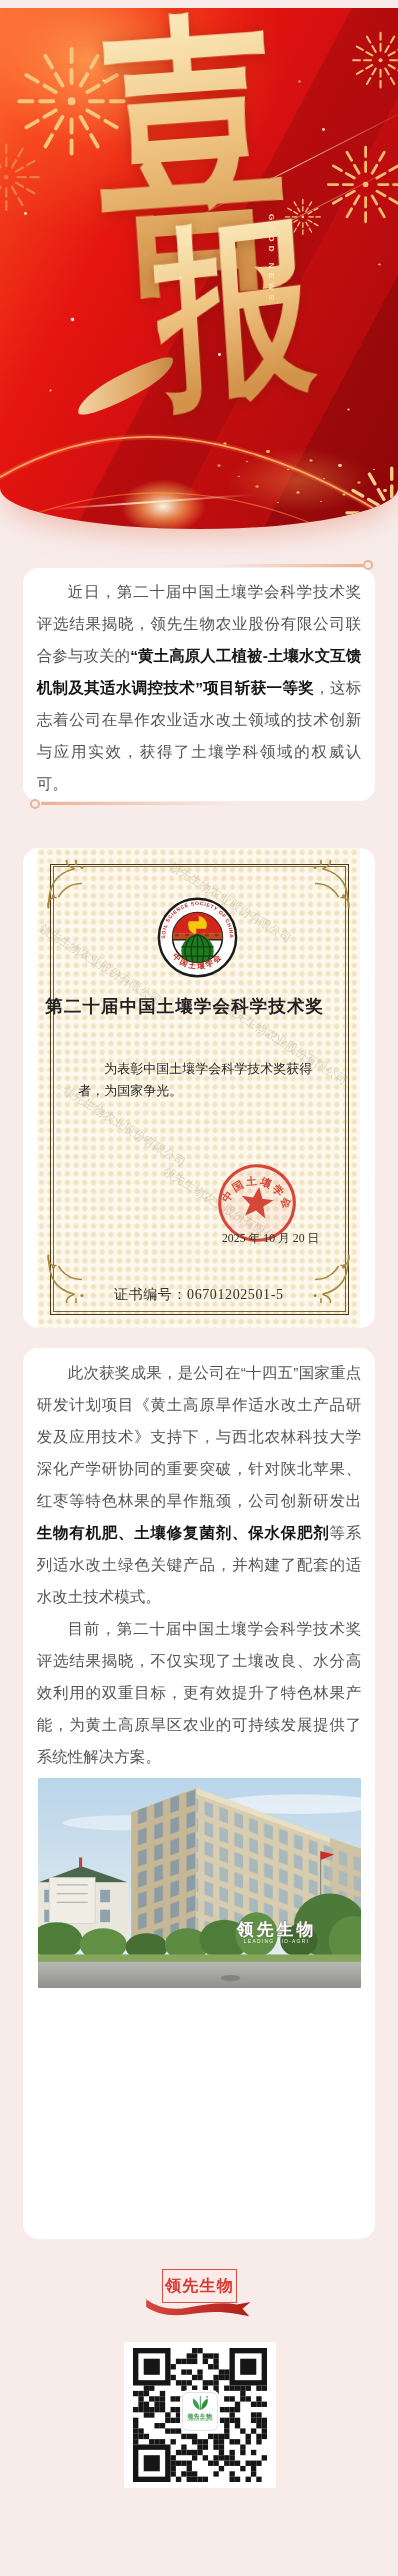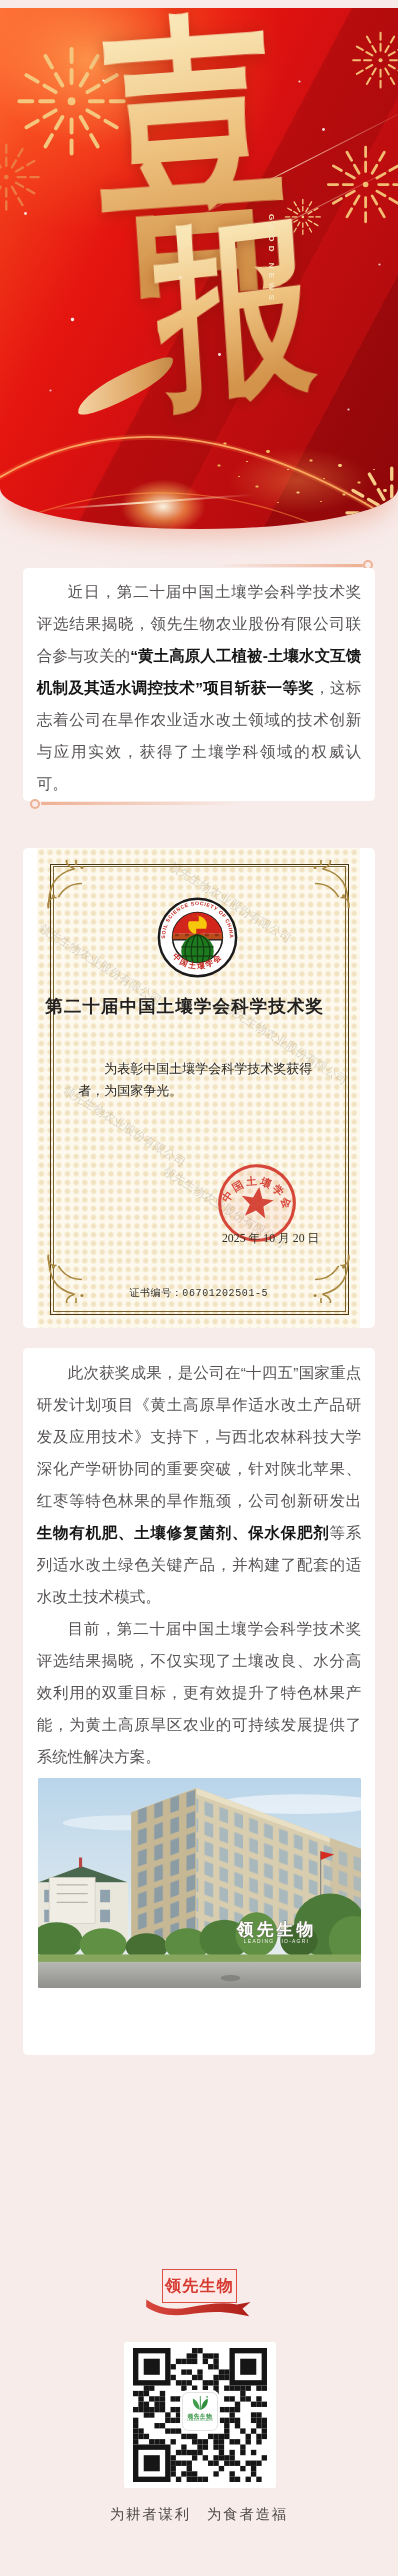--- a/index.html
+++ b/index.html
@@ -51,23 +51,23 @@
 
   
   .deco-line{position:absolute;height:2.5px;border-radius:1.2px}
   .deco-ring{position:absolute;width:10px;height:10px;border-radius:50%;border:2.5px solid #edb294;background:transparent}
   #deco-top-line{left:215px;top:564px;width:148px;background:linear-gradient(90deg,rgba(240,185,155,0),#eeb092)}
   #deco-top-ring{left:363px;top:560px}
   #deco-bottom-ring{left:30px;top:799px}
   #deco-bottom-line{left:41px;top:802px;width:197px;background:linear-gradient(90deg,#eeb092,rgba(240,185,155,0))}
 
   
-  .card{position:absolute;left:23px;width:352px;background:#fff;border-radius:5px}
+  .card{position:absolute;left:23px;width:352px;background:#fff;border-radius:15px}
   #card1{top:568px;height:233px;padding:7.5px 13.7px 0}
-  #card3{top:1348px;height:707px;padding:8.7px 13.7px 0}
+  #card3{top:1348px;height:891px;padding:8.7px 13.7px 0}
   .para{font-size:15.5px;line-height:32px;color:#575354;text-align:justify;text-indent:2em;
     font-family:"Liberation Sans","DejaVu Sans",sans-serif}
   .para b{color:#151515;font-weight:700}
 
   
   #card2{top:848px;height:480px}
   #cert{position:absolute;left:14.3px;top:0;width:323px;height:480px;background:#fdf9ee;overflow:hidden;
     background-image:radial-gradient(circle at 4.4px 4.4px,#f1e2c0 0 1.9px,#f9f1dd 2.8px,rgba(0,0,0,0) 3.7px);
     background-size:8.7px 8.7px}
   .cert-frame{position:absolute;left:12.4px;top:15.5px;width:299px;height:451px;border:1.2px solid #4a3714}
@@ -79,22 +79,22 @@
     letter-spacing:1.2px;color:#232120;font-family:"Liberation Serif","DejaVu Serif",serif}
   .cert-doctype{position:absolute;left:0;top:178px;width:100%;text-align:center;font-size:17px;font-weight:700;
     letter-spacing:6.2px;color:#232120;font-family:"Liberation Serif","DejaVu Serif",serif}
   .cert-body{position:absolute;left:41px;top:210px;width:249px;font-size:13px;line-height:22.4px;color:#2a2724;
     text-indent:2em;font-family:"Liberation Serif","DejaVu Serif",serif}
   .cert-fields{position:absolute;left:41px;top:259px;width:256px;font-family:"Liberation Serif","DejaVu Serif",serif}
   .field{position:relative;padding-left:63px;font-size:12.4px;line-height:17px;color:#23201d;font-weight:600}
   .field .lbl{position:absolute;left:0;top:0;font-weight:700}
   .cert-date{position:absolute;left:167px;top:383px;width:115px;text-align:right;font-size:11.8px;color:#353128;
     font-family:"Liberation Serif","DejaVu Serif",serif}
-  .cert-serial{position:absolute;left:0;top:438px;width:100%;text-align:center;font-size:10px;color:#353128;
-    letter-spacing:0.6px;font-family:Liberation Mono, monospace}
+  .cert-serial{position:absolute;left:0;top:438px;width:100%;text-align:center;font-size:14px;color:#353128;
+    letter-spacing:0.6px;font-family:Liberation Serif, serif}
   #cert-seal{position:absolute;left:179px;top:314px;width:82px;height:82px;opacity:.9;transform:rotate(8deg)}
 
   
   #photo{width:323px;height:210px;margin:5px auto 20.5px;border-radius:1.2px;overflow:hidden;position:relative}
 
   
   #badge-box{position:absolute;left:162px;top:2269px;width:75px;height:34px;background:#fcebe8;
     border:1.2px solid #dd4f45;text-align:center;line-height:31px;font-size:16px;font-weight:700;
     color:#d63a31;letter-spacing:1.2px}
   #badge-ribbon{position:absolute;left:146px;top:2297px;width:106px;height:23.6px}
@@ -599,16 +599,15 @@
         <path d="M14,24 C13,14 9,8 3,6 C2,14 6,21 14,24 Z" fill="#3f9d4b"></path>
         <path d="M16,24 C17,14 21,8 27,6 C28,14 24,21 16,24 Z" fill="#2f8f3d"></path>
         <path d="M15,24 C15,12 15,7 15,2" stroke="#2f8f3d" stroke-width="1.6" fill="none"></path>
         <circle cx="26" cy="3" r="1.4" fill="#3f9d4b"></circle>
       </svg>
       <div class="t">领先生物</div>
       <div class="s">LEADING BIO-AGRI</div>
     </div>
   </div>
 
-  <div id="slogan1" class="slogan">为耕者谋利　为食者造福</div>
 
 </div>
 
 
 </body></html>

